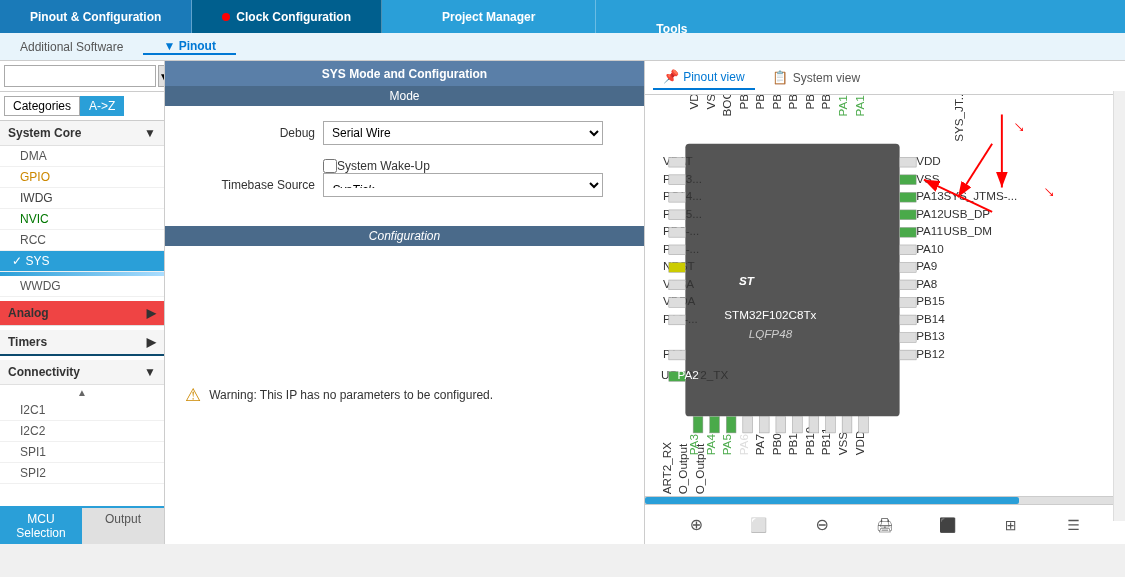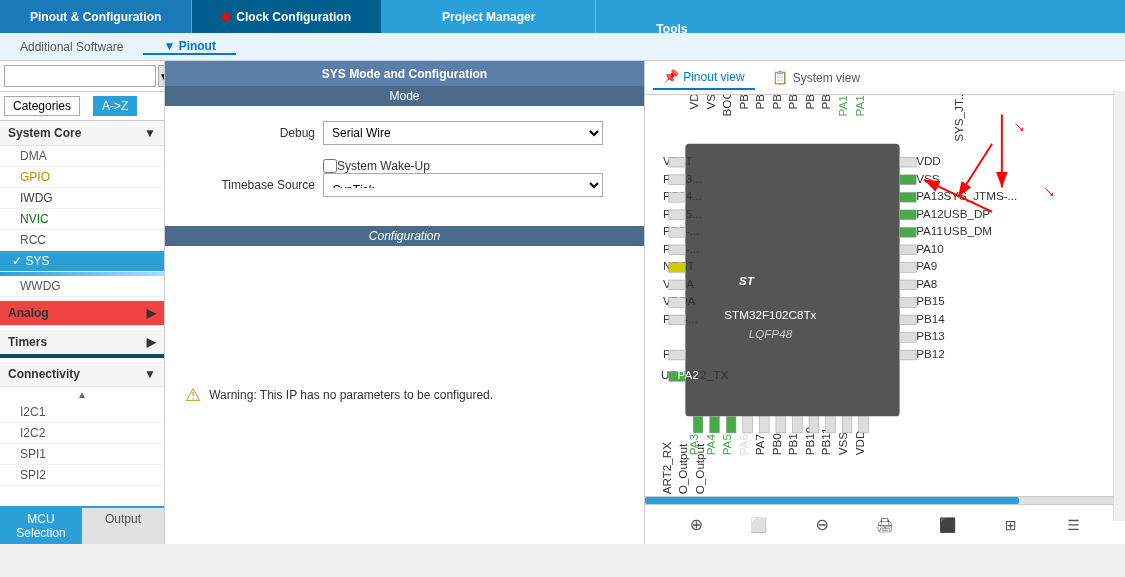--- a/index.html
+++ b/index.html
@@ -36,21 +36,21 @@
 <div style="display:flex;height:483px;">
 
   <div style="width:165px;background:white;border-right:1px solid #ccc;display:flex;flex-direction:column;overflow:hidden;">
 
     <div style="display:flex;align-items:center;padding:4px;border-bottom:1px solid #ccc;gap:2px;">
       <input type="text" style="flex: 1 1 0%; height: 22px; border: 1px solid rgb(170, 170, 170); padding: 2px 4px; font-size: 11px;">
       <div style="width:18px;height:22px;background:#e0e0e0;border:1px solid #aaa;cursor:pointer;display:flex;align-items:center;justify-content:center;font-size:10px;">▼</div>
 
     </div>
 
-    <div style="display:flex;gap:13px;padding:4px;border-bottom:1px solid #ccc;">
+    <div style="display:flex;gap:0;padding:4px;border-bottom:1px solid #ccc;">
       <button style="padding:2px 8px;border:1px solid #aaa;background:white;cursor:pointer;font-size:11px;">
         <span>Categories</span>
       </button>
       <button style="padding:2px 8px;border:1px solid #aaa;background:#2a9fd8;color:white;cursor:pointer;font-size:11px;border-color:#2a9fd8;">
         <span>A-&gt;Z</span>
       </button>
     </div>
 
     <div style="flex:1;overflow-y:auto;">
 
@@ -84,21 +84,21 @@
       </div>
 
       <div>
         <div style="display:flex;align-items:center;justify-content:space-between;padding:5px 8px;font-weight:bold;color:#333;cursor:pointer;background:#ef4444;border-bottom:1px solid #e0e0e0;margin-top:4px;">
           <span>Analog</span>
           <span>▶</span>
         </div>
       </div>
 
       <div>
-        <div style="display:flex;align-items:center;justify-content:space-between;padding:5px 8px;font-weight:bold;color:#333;cursor:pointer;background:#f5f5f5;border-bottom:4px solid #0c4a6e;margin-top:4px;">
+        <div style="display:flex;align-items:center;justify-content:space-between;padding:5px 8px;font-weight:bold;color:#333;cursor:pointer;background:#f5f5f5;border-bottom:2px solid #0c4a6e;margin-top:4px;">
           <span>Timers</span>
           <span>▶</span>
         </div>
       </div>
 
       <div>
         <div style="display:flex;align-items:center;justify-content:space-between;padding:5px 8px;font-weight:bold;color:#333;cursor:pointer;background:#f5f5f5;border-bottom:1px solid #e0e0e0;margin-top:4px;">
           <span>Connectivity</span>
           <span>▼</span>
         </div>

